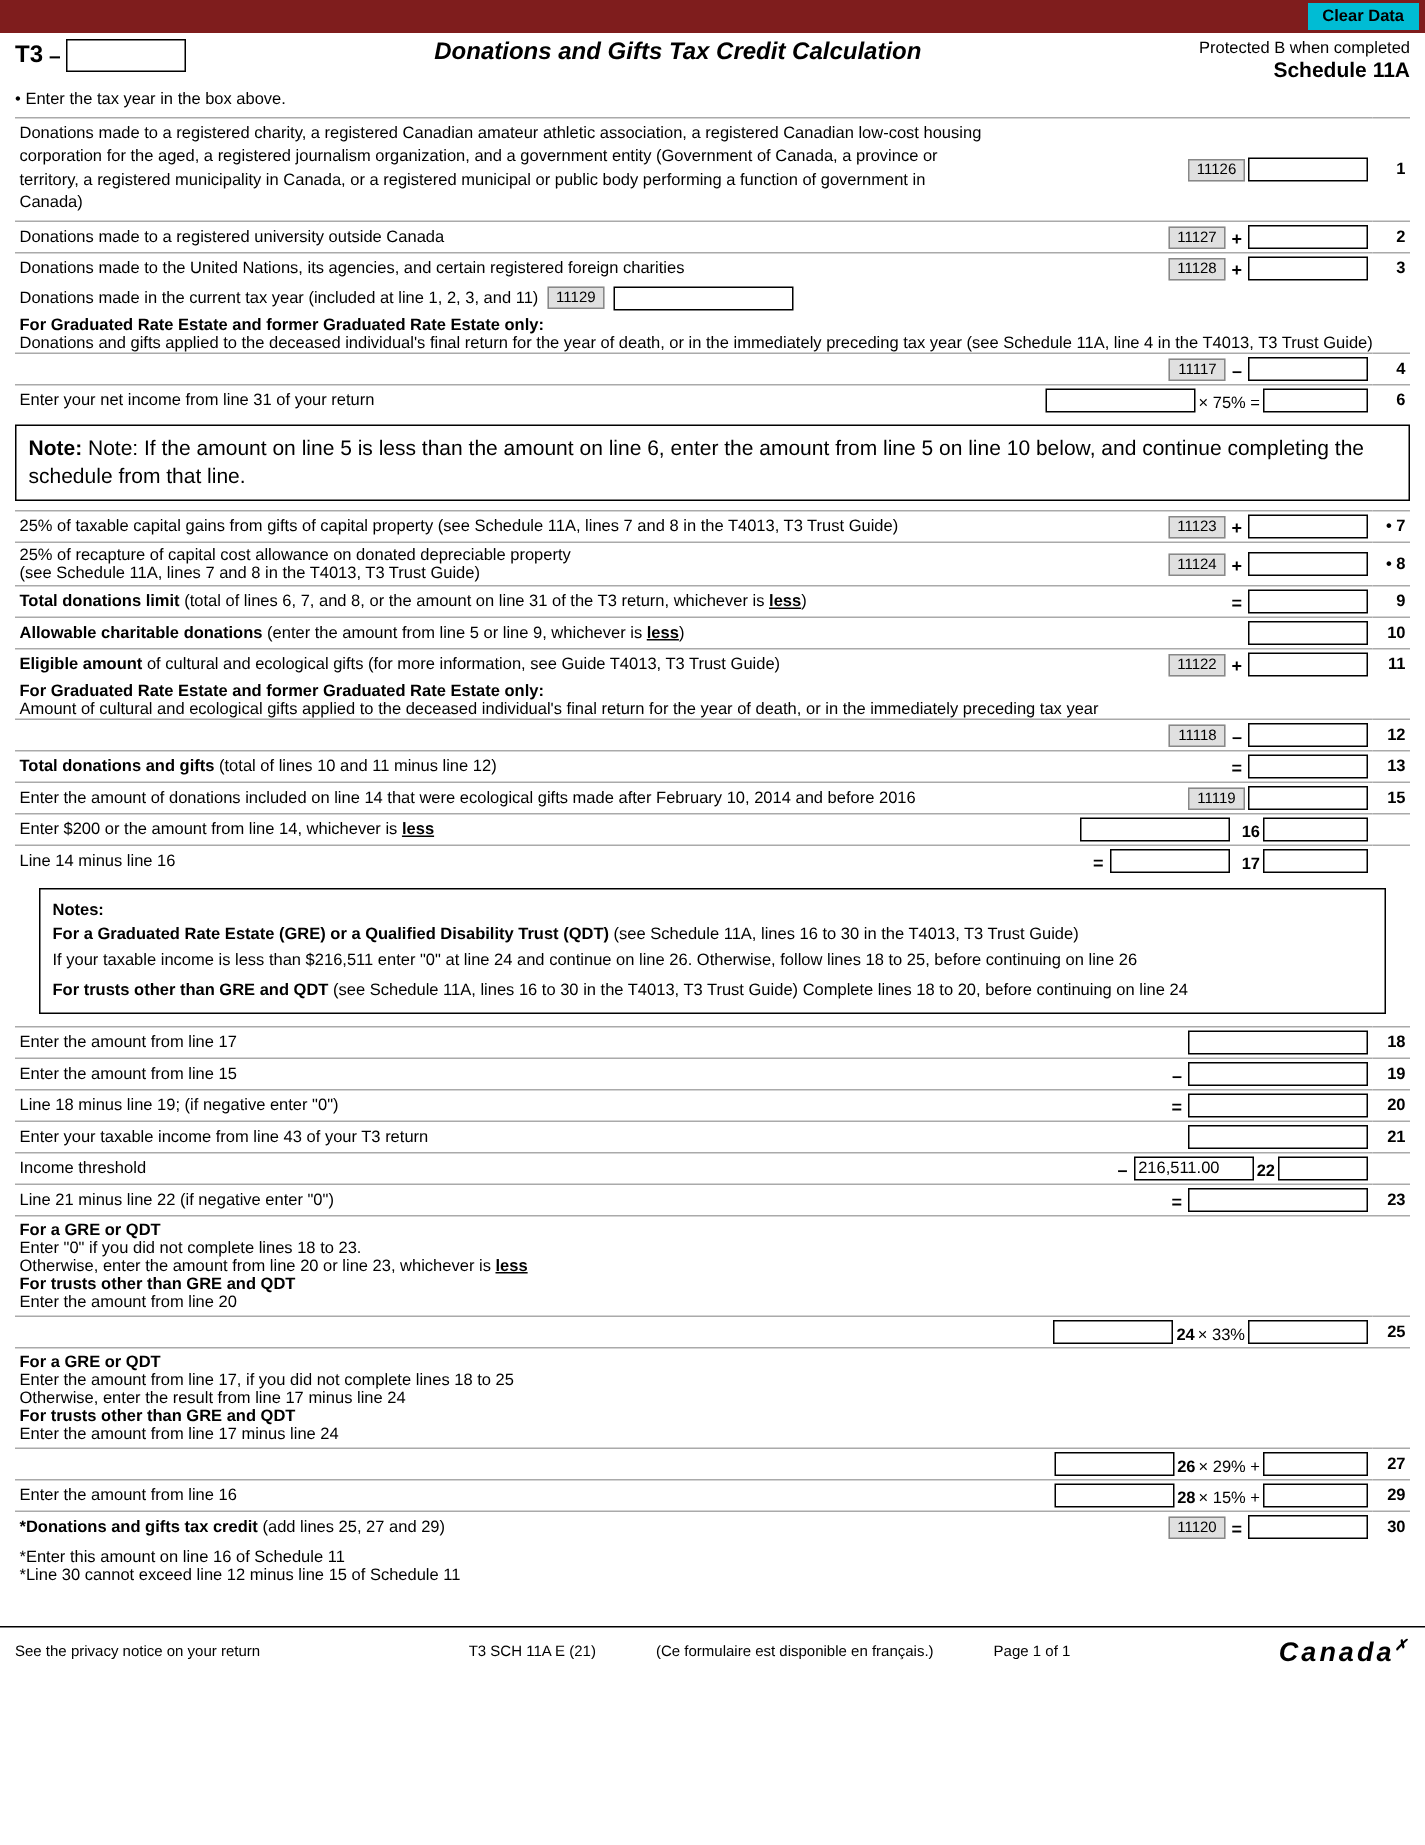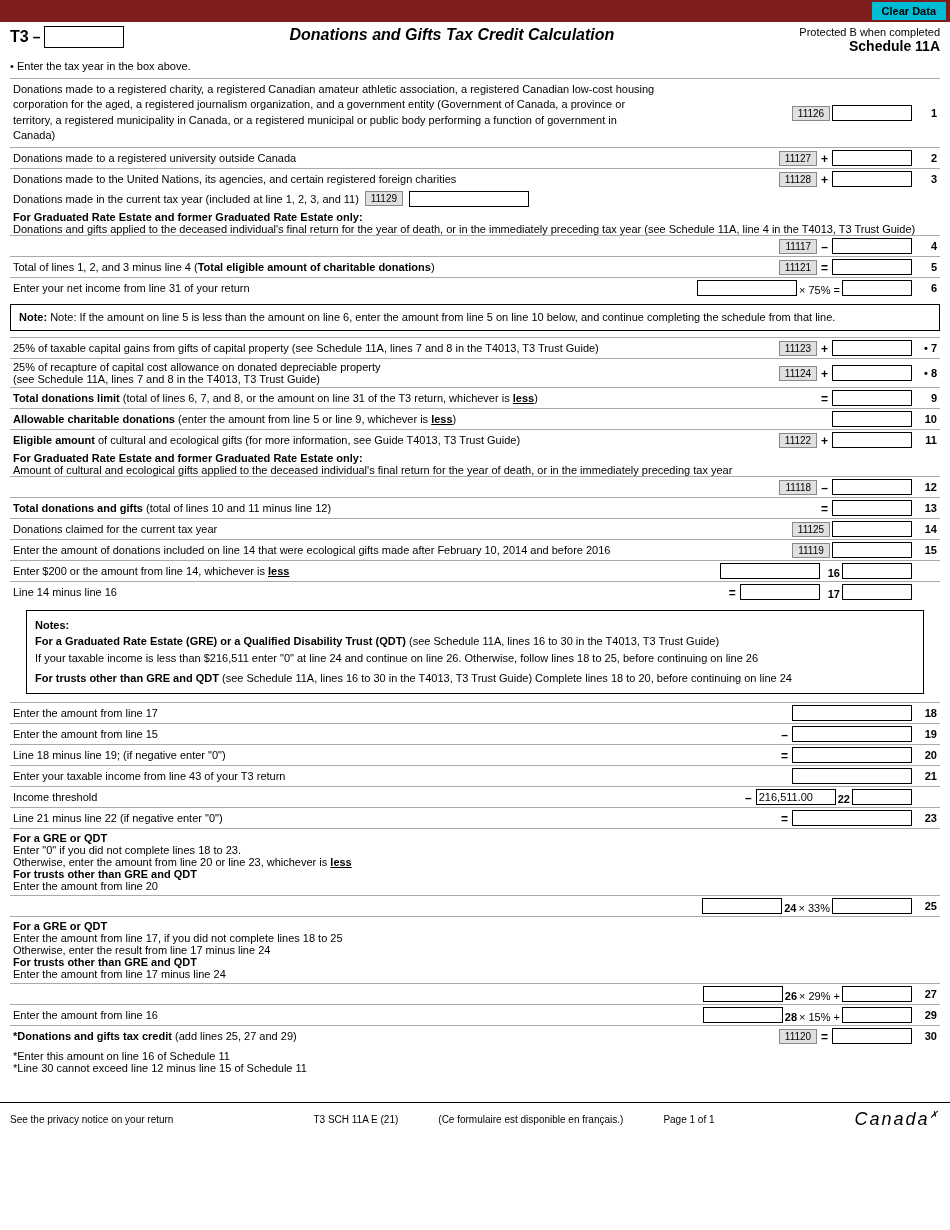--- a/index.html
+++ b/index.html
@@ -122,42 +122,42 @@
     }
     .desc-col {
       width: 650px;
     }
     .bold { font-weight: bold; }
     .underline { text-decoration: underline; }
     .note-box {
       border: 1px solid #000;
       padding: 5px 8px;
       margin: 6px 0;
-      font-size: 11px;
+      font-size: 14px;
       line-height: 1.4;
     }
     .notes-box {
       border: 1px solid #000;
       padding: 6px 8px;
       margin: 8px 16px;
       font-size: 11px;
       line-height: 1.5;
     }
     .footer {
       border-top: 1px solid #000;
       padding: 6px 10px;
       display: flex;
       justify-content: space-between;
       align-items: center;
       margin-top: 20px;
       font-size: 10px;
     }
     .canada-logo {
       font-size: 18px;
-      font-weight: normal;
+      font-weight: bold;
       font-style: italic;
       letter-spacing: 2px;
     }
     .canada-logo sup {
       font-size: 10px;
     }
   </style>
 </head>
 <body>
 
@@ -247,33 +247,20 @@
         <td>
           <div class="input-cell">
             <span class="field-label">11117</span>
             <span class="operator">–</span>
             <div class="field-box" style="width:80px;"></div>
           </div>
         </td>
         <td class="line-num">4</td>
       </tr>
 
-      <tr class="line-row">
-        <td class="desc-col">
-          Total of lines 1, 2, and 3 minus line 4 (<span class="bold">Total eligible amount of charitable donations</span>)
-        </td>
-        <td>
-          <div class="input-cell">
-            <span class="field-label">11121</span>
-            <span class="operator">=</span>
-            <div class="field-box" style="width:80px;"></div>
-          </div>
-        </td>
-        <td class="line-num">5</td>
-      </tr>
 
       <tr class="line-row">
         <td class="desc-col">Enter your net income from line 31 of your return</td>
         <td>
           <div class="input-cell">
             <div class="field-box" style="width:100px;"></div>
             <span style="white-space:nowrap;">× 75% =</span>
             <div class="field-box" style="width:70px;"></div>
           </div>
         </td>
@@ -380,30 +367,20 @@
         </td>
         <td>
           <div class="input-cell">
             <span class="operator">=</span>
             <div class="field-box" style="width:80px;"></div>
           </div>
         </td>
         <td class="line-num">13</td>
       </tr>
 
-      <tr class="line-row">
-        <td class="desc-col">Donations claimed for the current tax year</td>
-        <td>
-          <div class="input-cell">
-            <span class="field-label">11125</span>
-            <div class="field-box" style="width:80px;"></div>
-          </div>
-        </td>
-        <td class="line-num">14</td>
-      </tr>
 
       <tr class="line-row">
         <td class="desc-col">Enter the amount of donations included on line 14 that were ecological gifts made after February 10, 2014 and before 2016</td>
         <td>
           <div class="input-cell">
             <span class="field-label">11119</span>
             <div class="field-box" style="width:80px;"></div>
           </div>
         </td>
         <td class="line-num">15</td>

